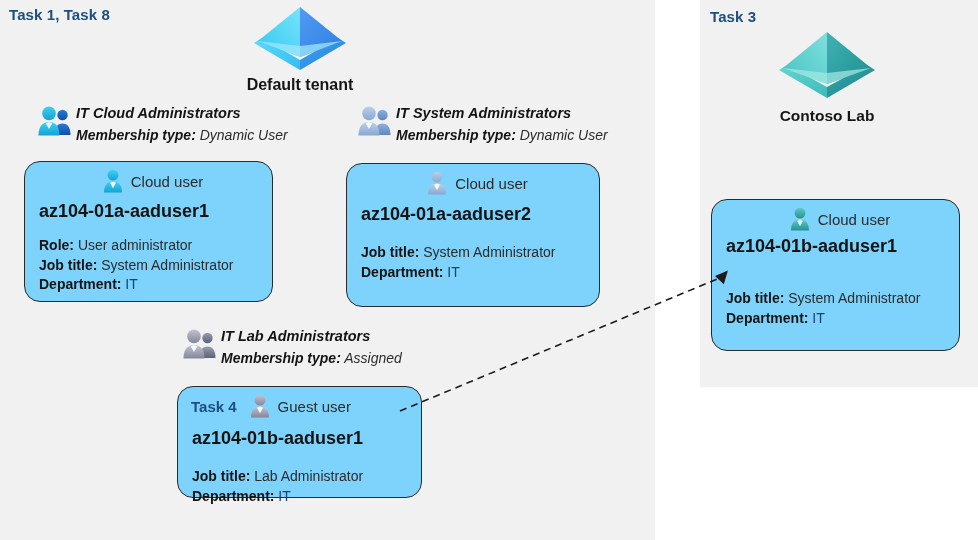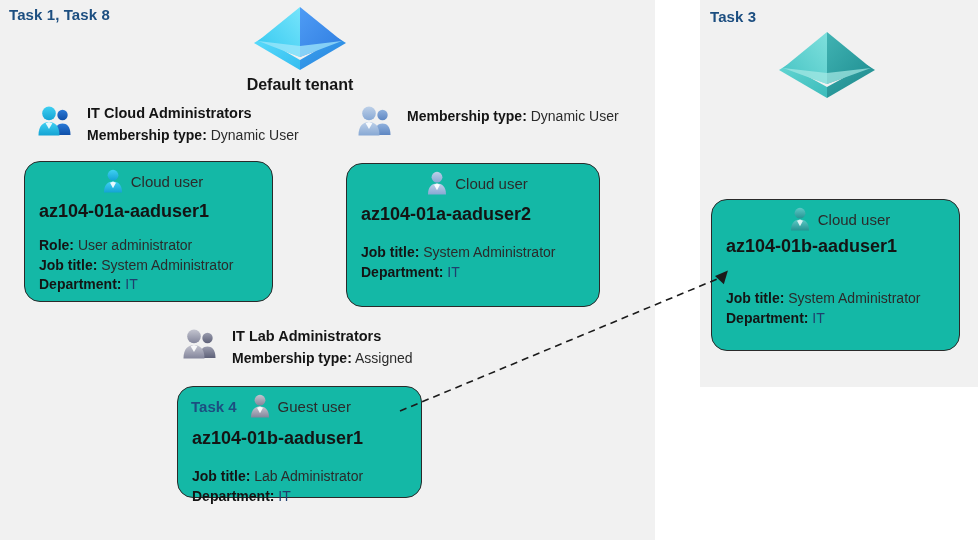--- a/index.html
+++ b/index.html
@@ -35,32 +35,32 @@
   #tenant-new{left:746px;top:26px;width:162px;}
   .tenant-caption{
     font-weight:bold;font-size:16px;color:#161616;
     margin-top:2px;white-space:nowrap;
   }
   .tenant-caption.two-line{line-height:23px;font-size:15.5px;}
 
   
   .group{position:absolute;}
   .group-row{display:flex;align-items:flex-start;}
-  .group-text{margin-left:13px;}
+  .group-text{margin-left:2px;font-style:italic;}
   .group-title{font-weight:bold;font-size:14.5px;color:#141414;white-space:nowrap;line-height:19px;}
   .group-meta{font-size:14px;color:#2b2b2b;white-space:nowrap;line-height:20px;margin-top:2px;}
   .group-meta b{color:#141414;}
   #group-cloud{left:36px;top:104px;}
   #group-system{left:356px;top:104px;}
   #group-lab{left:181px;top:327px;}
 
   
   .card{
     position:absolute;
-    background:#14b8a6;
+    background:#7dd3fc;
     border:1.4px solid #2a2a2a;
     border-radius:16px;
     box-sizing:border-box;
   }
   #card-a1{left:24px;top:161px;width:249px;height:141px;}
   #card-a2{left:346px;top:163px;width:254px;height:144px;}
   #card-a3{left:177px;top:386px;width:245px;height:112px;}
   #card-b1{left:711px;top:199px;width:249px;height:152px;}
 
   .card-head{
@@ -166,20 +166,21 @@
           </linearGradient>
         </defs>
         <polygon points="81,72 33,44 41,39 81,61" fill="url(#tt-baseL)"></polygon>
         <polygon points="81,72 129,44 121,39 81,61" fill="url(#tt-baseR)"></polygon>
         <polygon points="81,6 37,42 81,58" fill="url(#tt-left)"></polygon>
         <polygon points="81,6 125,42 81,58" fill="url(#tt-right)"></polygon>
         <polygon points="37,42 81,58 125,42 81,47" fill="#a8e9e6" opacity=".7"></polygon>
       </svg>
     </span>
     <div class="tenant-caption two-line">
+      <div>Contoso Lab</div>
     </div>
   </div>
 
   <div class="group" id="group-cloud">
     <div class="group-row">
       <span>
         <svg class="ico" width="38" height="34" viewBox="0 0 38 34" aria-hidden="true">
           <defs>
             <linearGradient id="pc-a" x1="0" y1="0" x2="0" y2="1">
               <stop offset="0" stop-color="#3fd0f2"></stop>
@@ -221,20 +222,21 @@
             </linearGradient>
           </defs>
           <circle cx="26.5" cy="11" r="5.2" fill="url(#ps-b)"></circle>
           <path d="M18.5 31 C18.5 22.5 22.3 19.6 26.5 19.6 C30.7 19.6 34.5 22.5 34.5 31 Z" fill="url(#ps-b)"></path>
           <circle cx="13" cy="9.4" r="6.8" fill="url(#ps-a)"></circle>
           <path d="M2.5 31.5 C2.5 21.5 7.3 18 13 18 C18.7 18 23.5 21.5 23.5 31.5 Z" fill="url(#ps-a)"></path>
           <path d="M13 18 L9.6 19.2 L13 25 L16.4 19.2 Z" fill="#ffffff" opacity=".9"></path>
         </svg>
       </span>
       <span class="group-text">
+        <div class="group-title">IT System Administrators</div>
         <div class="group-meta"><b>Membership type:</b> <span>Dynamic User</span></div>
       </span>
     </div>
   </div>
 
   <div class="group" id="group-lab">
     <div class="group-row">
       <span>
         <svg class="ico" width="38" height="34" viewBox="0 0 38 34" aria-hidden="true">
           <defs>

